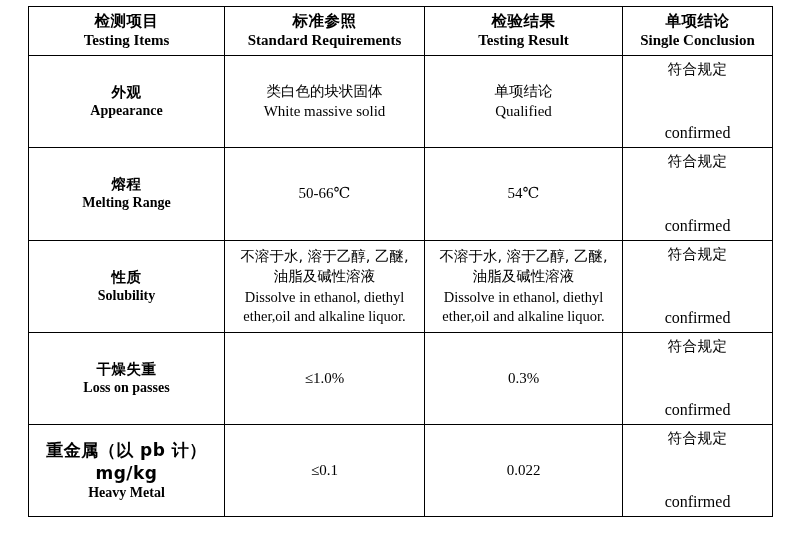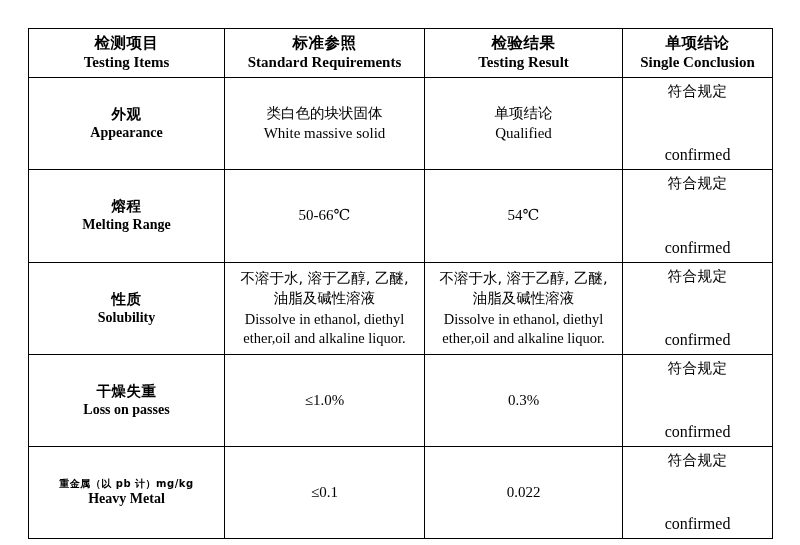--- a/index.html
+++ b/index.html
@@ -12,21 +12,21 @@
     height: 545px;
     font-family: "Liberation Serif", "DejaVu Serif", serif;
     color: #000000;
     overflow: hidden;
   }
   .sheet {
     width: 800px;
     height: 545px;
     position: relative;
     box-sizing: border-box;
-    padding: 26px 28px 14px 28px;
+    padding: 4px 28px 14px 28px;
   }
   table.coa {
     width: 744px;
     border-collapse: collapse;
     table-layout: fixed;
     margin-top: 2px;
   }
   table.coa td, table.coa th {
     border: 1px solid #000000;
     vertical-align: middle;
@@ -55,21 +55,21 @@
     font-size: 15.5px;
   }
   thead .en {
     font-weight: bold;
     font-size: 15px;
   }
   td.head-cell { padding: 8px 6px; }
 
   .item-cell .cn { font-size: 14.5px; }
   .item-cell .en { font-size: 14px; font-weight: bold; }
-  .item-cell.small-cn .cn { font-size: 10px; }
+  .item-cell.small-cn .cn { font-size: 17px; }
 
   .val {
     display: block;
     font-size: 15px;
     font-family: "Liberation Serif", "DejaVu Serif", serif;
   }
   .val-cn {
     display: block;
     font-size: 14.5px;
     font-family: "DejaVu Sans", "Liberation Sans", sans-serif;

